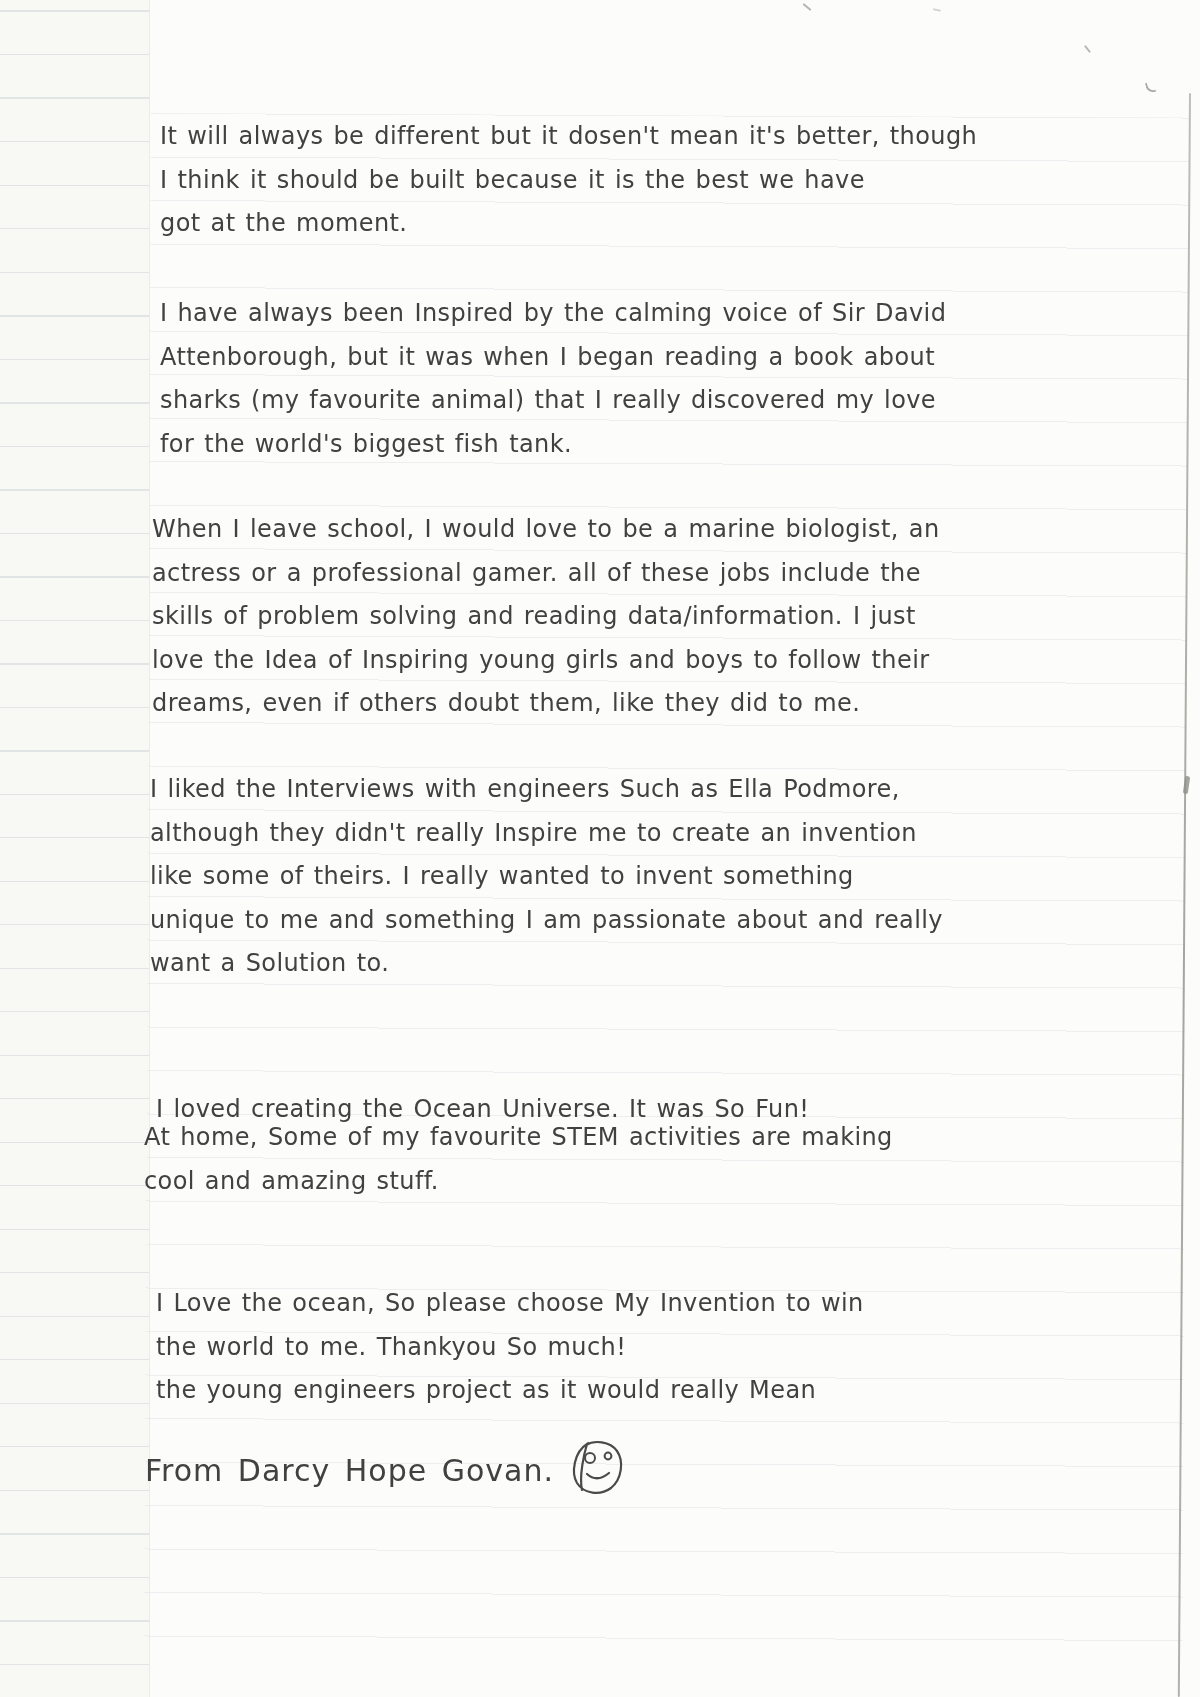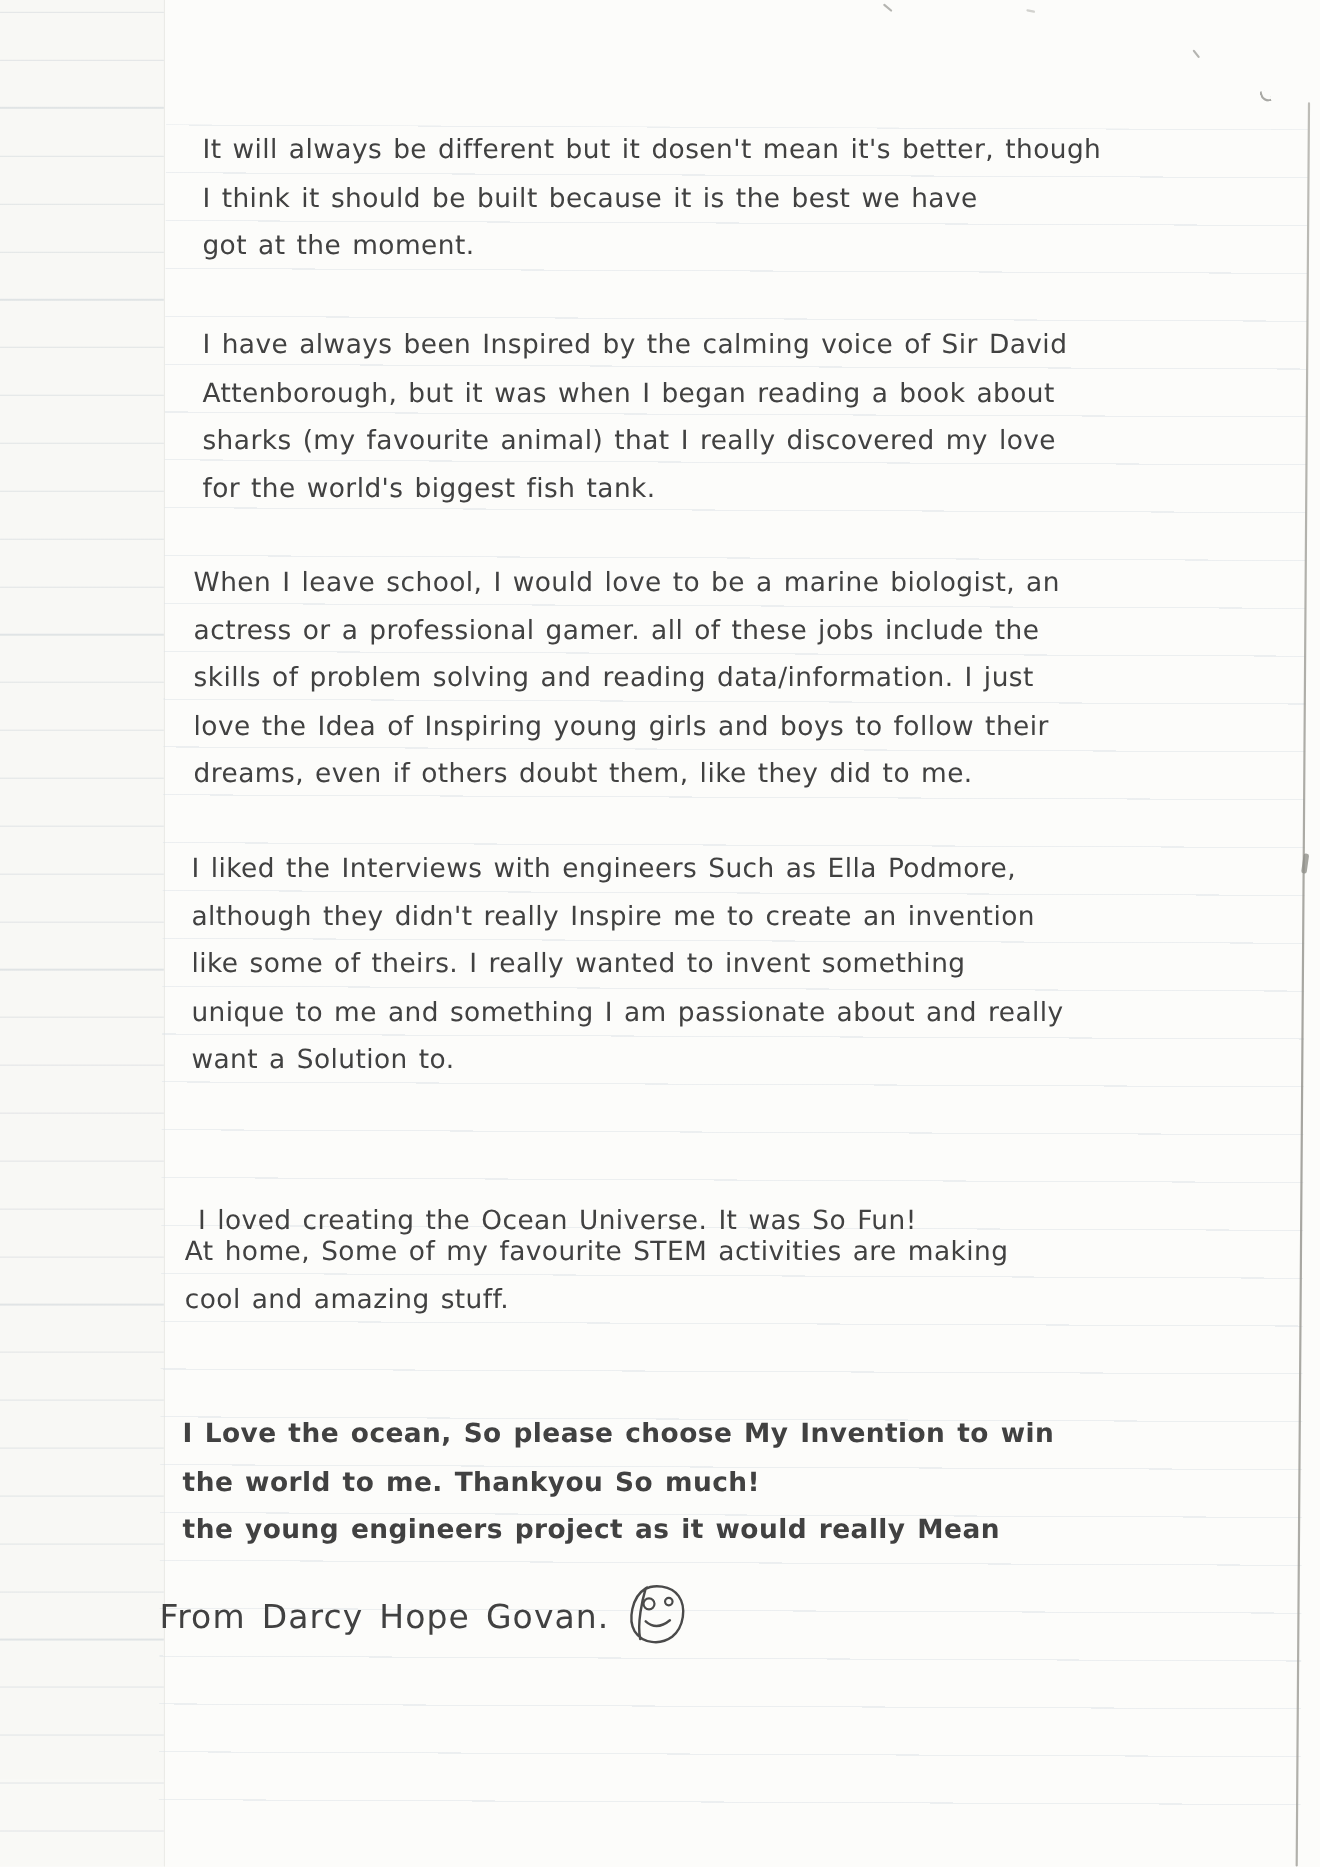--- a/index.html
+++ b/index.html
@@ -68,21 +68,21 @@
   .mark-3 { left: 1083px; top: 48px; width: 9px; height: 2px; transform: rotate(52deg); }
   .mark-4 {
     left: 1146px; top: 82px; width: 9px; height: 11px;
     background: transparent;
     border-left: 2px solid #a9a9a5;
     border-bottom: 2px solid #a9a9a5;
     border-bottom-left-radius: 8px;
     transform: rotate(-14deg);
   }
   
-  #letter-body { position: absolute; inset: 0; color: var(--ink); margin-left: 24px; }
+  #letter-body { position: absolute; inset: 0; color: var(--ink); }
   .paragraph { position: absolute; }
   .hand-line {
     white-space: nowrap;
     font-size: 24px;
     line-height: 43.5px;
     letter-spacing: 0.4px;
     word-spacing: 2px;
     color: var(--ink);
   }
   .signature {
@@ -138,21 +138,21 @@
         <div class="hand-line">unique to me and something I am passionate about and really</div>
         <div class="hand-line">want a Solution to.</div>
       </div>
       <div class="paragraph" style="top: 1088px; left: 156px;">
         <div class="hand-line">I loved creating the Ocean Universe. It was So Fun!</div>
       </div>
       <div class="paragraph" style="top: 1116px; left: 144px;">
         <div class="hand-line">At home, Some of my favourite STEM activities are making</div>
         <div class="hand-line">cool and amazing stuff.</div>
       </div>
-      <div class="paragraph" style="top: 1282px; left: 142px; font-weight: bold;">
+      <div class="paragraph" style="top: 1282px; left: 156px;">
         <div class="hand-line">I Love the ocean, So please choose My Invention to win</div>
         <div class="hand-line">the world to me. Thankyou So much!</div>
         <div class="hand-line">the young engineers project as it would really Mean</div>
       </div>
     </div>
 
   <div class="signature">
     <span class="sig-text">From Darcy Hope Govan.</span>
     <svg class="smiley" width="58" height="60" viewBox="0 0 58 60" fill="none">
       <path d="M16 7 C 24 2, 40 3, 47 13 C 54 23, 52 41, 41 50 C 30 58, 14 56, 7 45 C 1 35, 4 14, 17 6 C 14 16, 9 38, 12 52" stroke="#4a4a4a" stroke-width="2.2" stroke-linecap="round" fill="none"></path>

